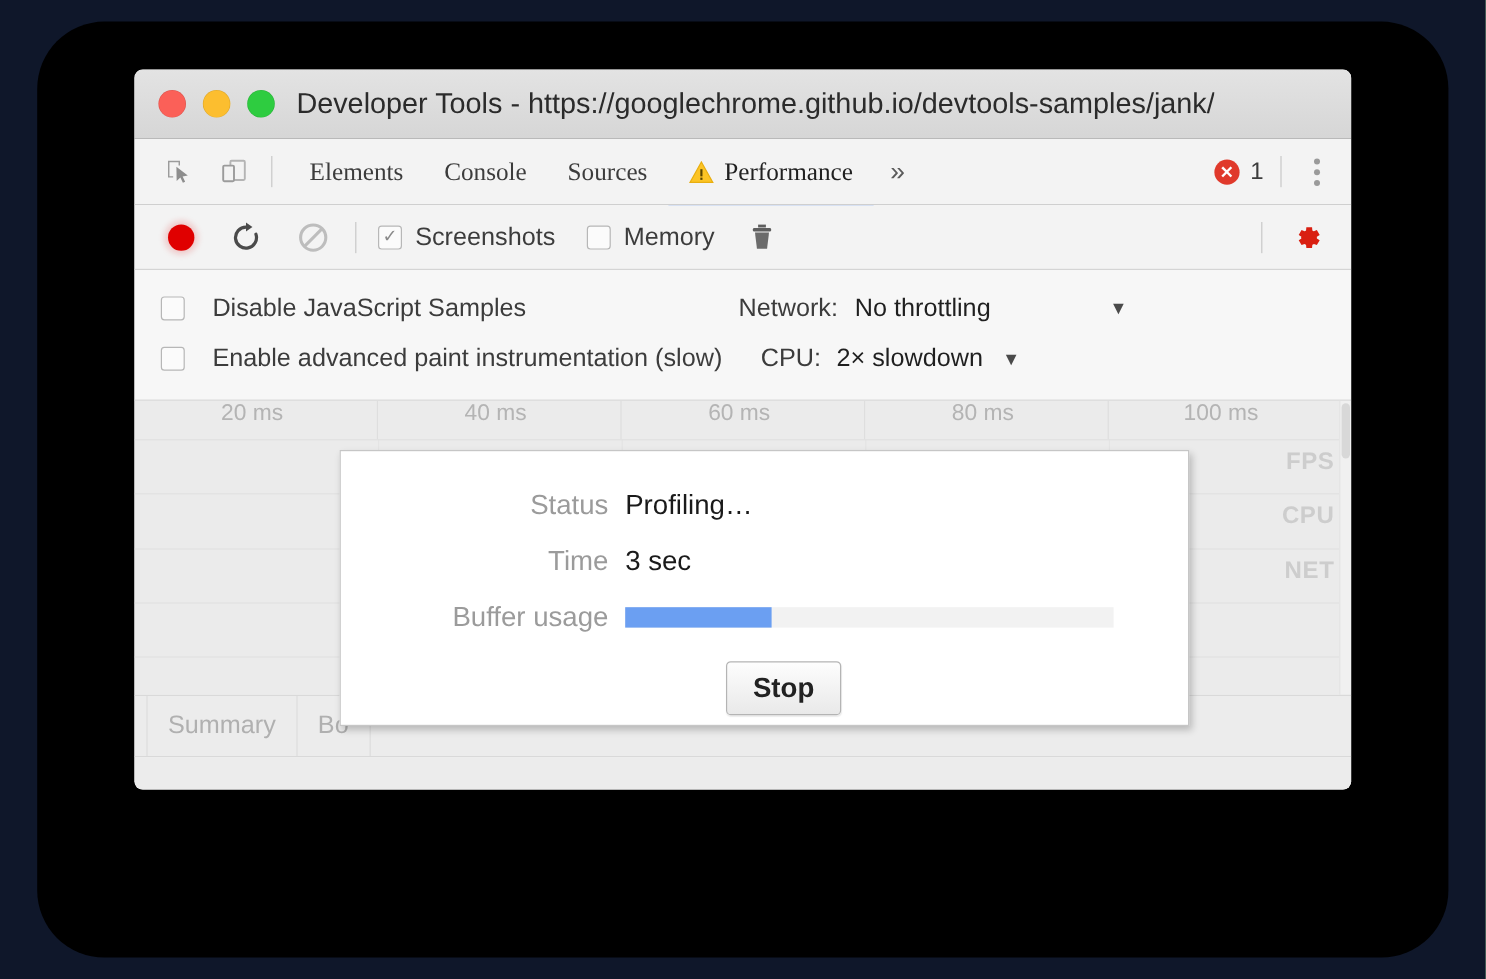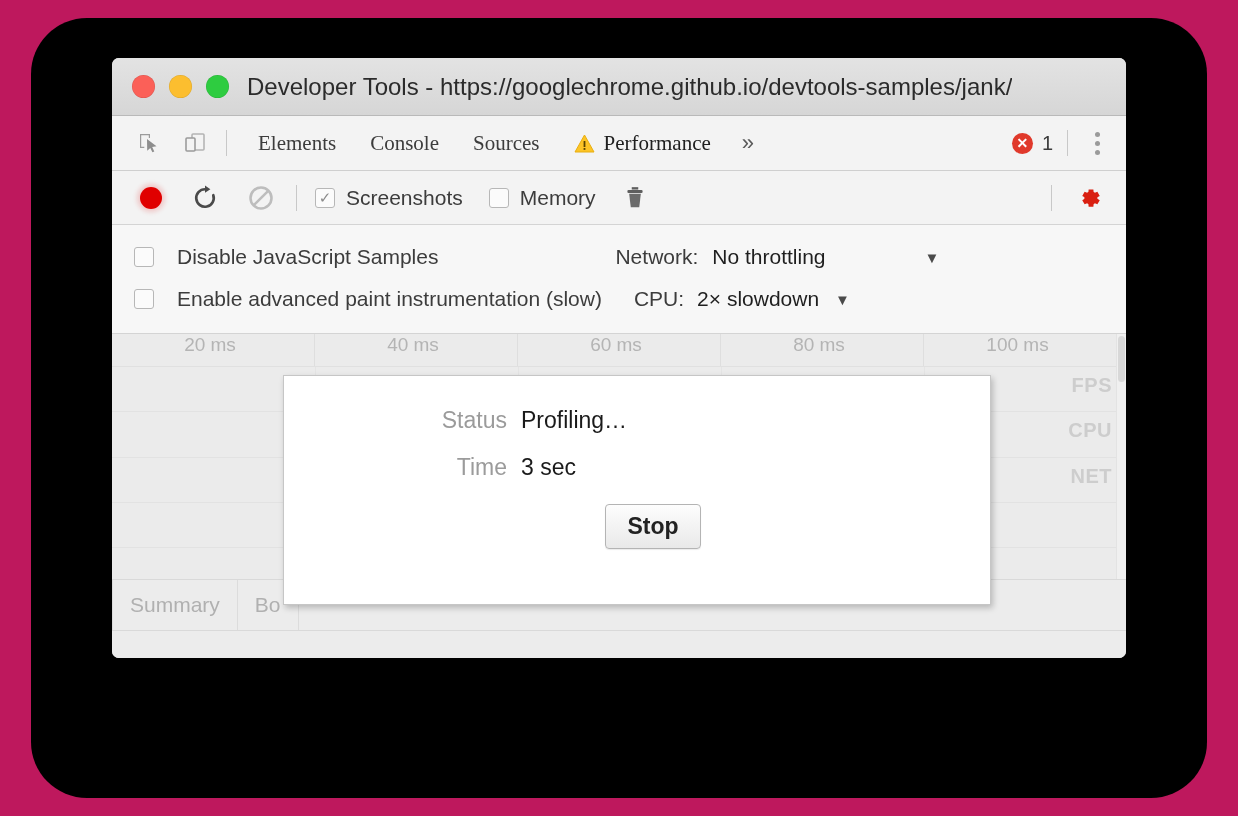--- a/index.html
+++ b/index.html
@@ -5,21 +5,21 @@
   html, body {
     margin: 0; padding: 0;
     width: 1238px; height: 816px;
     overflow: hidden;
     background: #476b51;
     font-family: "Liberation Sans", sans-serif;
   }
   #root {
     position: relative;
     width: 1238px; height: 816px;
-    background: #be185d;
+    background: #0f172a;
   }
   
   #backdrop {
     position: absolute;
     left: 31px; top: 18px;
     width: 1176px; height: 780px;
     background: #000000;
     border-radius: 56px;
   }
   
@@ -224,21 +224,21 @@
     display: flex; align-items: stretch;
   }
   .btab {
     display: flex; align-items: center;
     padding: 0 17px;
     font-size: 21px;
     color: #b0b0b0;
     border-right: 1px solid #dcdcdc;
     white-space: nowrap;
   }
-  .btab.first { border-left: 1px solid #dcdcdc; }
+  .btab.first { border-left: 1px solid #dcdcdc; margin-left: 10px; }
   .bottom-pane {
     position: relative;
     height: 52px;
     background: #ececec;
   }
 
   
   .modal {
     position: absolute;
     left: 171px; top: 317px;
@@ -469,19 +469,25 @@
 
     <div class="modal">
       <div class="mrow first">
         <div class="mlabel">Status</div>
         <div class="mvalue">Profiling…</div>
       </div>
       <div class="mrow">
         <div class="mlabel">Time</div>
         <div class="mvalue">3 sec</div>
       </div>
+      <div class="mrow">
+        <div class="mlabel">Buffer usage</div>
+        <div class="progress-track">
+          <div class="progress-fill" id="buffer-fill" style="width: 30%; background: rgb(107, 159, 242);"></div>
+        </div>
+      </div>
       <div class="mbtn-row">
         <button class="stop-btn">Stop</button>
       </div>
     </div>
 
   </div>
 </div>
 
 </body></html>

